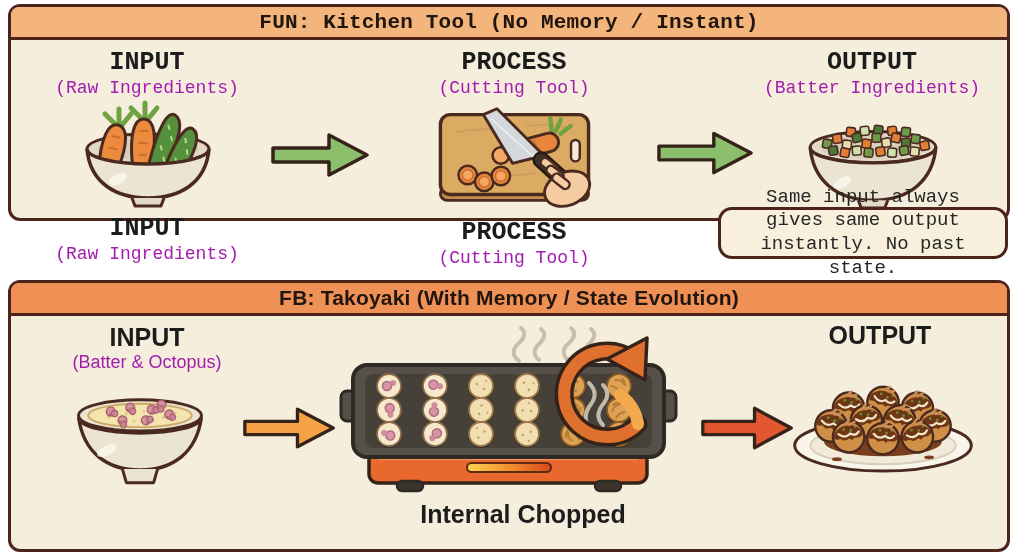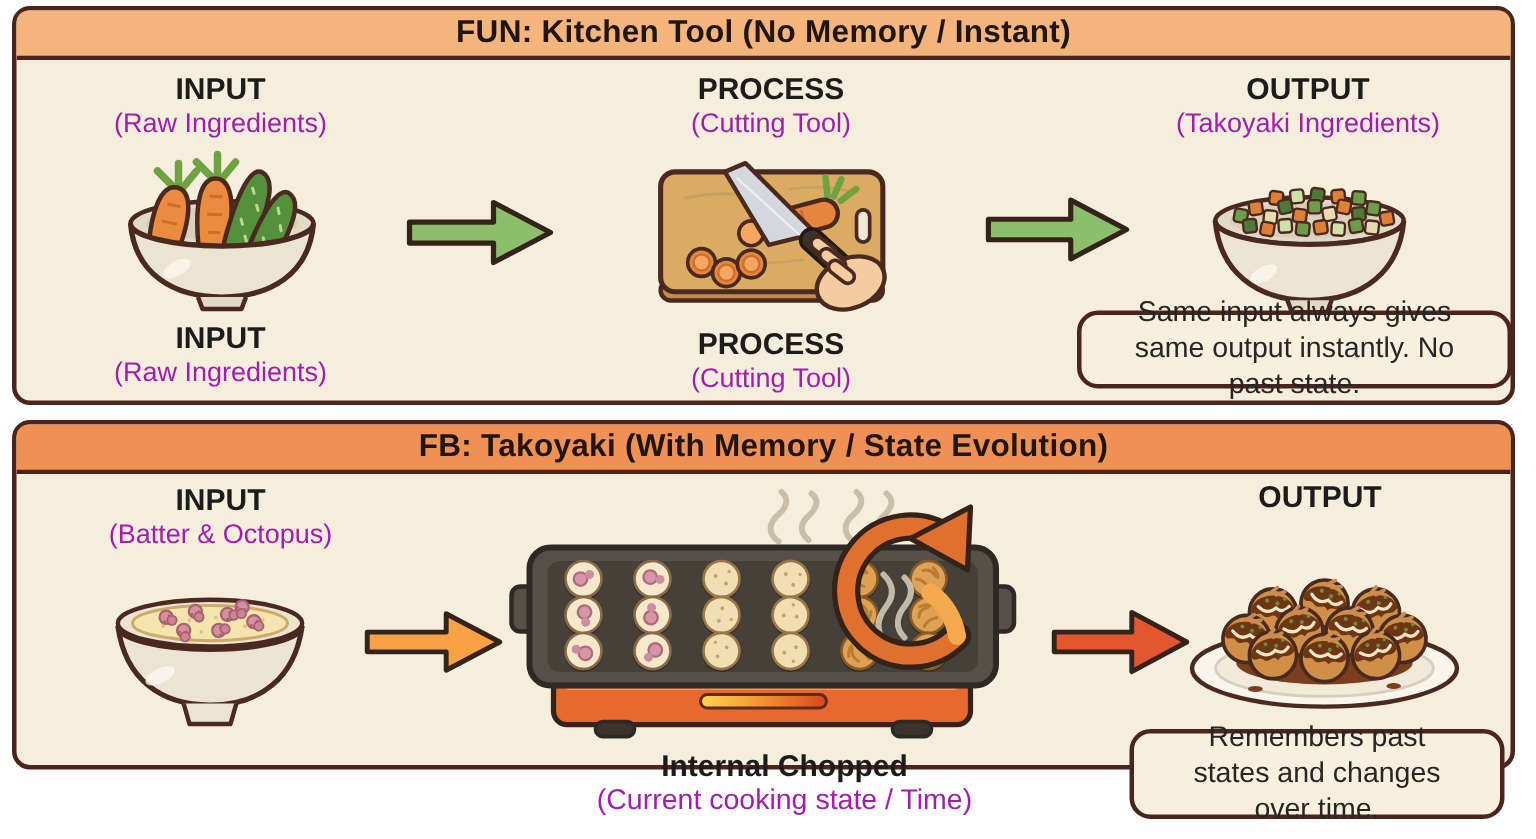--- a/index.html
+++ b/index.html
@@ -1,29 +1,29 @@
 <!DOCTYPE html>
 <html style="--panel-bg: #f6eedd; --panel-border: #4c241c; --header-fun: #f4b57d; --header-fb: #ef9155; --note-bg: #f8f0dd; --arrow-green: #8cbf6b; --arrow-orange: #f5a144; --arrow-red: #e2572f; --loop-orange: #e0702e; --loop-orange-light: #f4a94e; --text: #231a12;"><head>
 <meta charset="utf-8">
 <style>
   html,body{margin:0;padding:0;background:#ffffff;}
   .canvas{position:relative;width:1024px;height:559px;background:#ffffff;overflow:hidden;
           font-family:"Liberation Sans","DejaVu Sans",sans-serif;color:var(--text,#231a12);}
   .panel{position:absolute;left:8px;width:1002px;background:var(--panel-bg,#f6eedd);
          border:3px solid var(--panel-border,#4c241c);border-radius:12px;box-sizing:border-box;}
-  #panel-fun{top:4px;height:266px;}
-  #panel-fb{top:280px;height:233px;text-decoration:underline;}
+  #panel-fun{top:4px;height:217px;font-family:Liberation Mono, monospace;}
+  #panel-fb{top:280px;height:272px;text-decoration:underline;}
   .panel-header{position:absolute;left:0;top:0;right:0;height:30px;
          border-bottom:3px solid var(--panel-border,#4c241c);border-radius:8px 8px 0 0;
          display:flex;align-items:center;justify-content:center;
          font-size:21px;font-weight:bold;letter-spacing:.2px;color:#20150f;}
   #panel-fun .panel-header{background:var(--header-fun,#f4b57d);}
   #panel-fb .panel-header{background:var(--header-fb,#ef9155);}
   .col-label{position:absolute;text-align:center;line-height:1.12;}
-  .col-label .big{font-size:20px;font-weight:bold;color:#1c1c1c;}
+  .col-label .big{font-size:25px;font-weight:bold;color:#1c1c1c;}
   .col-label .sub{font-size:18px;color:#a21caf;margin-top:1px;}
   .note{position:absolute;background:var(--note-bg,#f8f0dd);border:3px solid var(--panel-border,#4c241c);
         border-radius:14px;display:flex;align-items:center;justify-content:center;text-align:center;
         font-size:19px;line-height:1.25;color:#262626;padding:2px 26px;box-sizing:border-box;}
   .abs{position:absolute;}
   svg{display:block;overflow:visible;}
   .arrow polygon{stroke:#35231a;stroke-width:3.5;stroke-linejoin:round;}
   .arrow-green polygon{fill:var(--arrow-green,#8cbf6b);}
   .arrow-orange polygon{fill:var(--arrow-orange,#f5a144);}
   .arrow-red polygon{fill:var(--arrow-red,#e2572f);}
@@ -43,21 +43,21 @@
     <div class="col-label" style="left:6px;top:42px;width:260px;">
       <div class="big">INPUT</div>
       <div class="sub">(Raw Ingredients)</div>
     </div>
     <div class="col-label" style="left:373px;top:42px;width:260px;">
       <div class="big">PROCESS</div>
       <div class="sub">(Cutting Tool)</div>
     </div>
     <div class="col-label" style="left:731px;top:42px;width:260px;">
       <div class="big">OUTPUT</div>
-      <div class="sub">(Takoyaki Ingredients)</div>
+      <div class="sub">(Batter Ingredients)</div>
     </div>
 
     <svg class="abs" style="left:61px;top:86px;" width="150" height="115" viewBox="0 0 150 115">
       <defs>
         <g id="carrot">
           <path d="M0 0 C10 0 14 16 9 44 C7 56 -7 58 -10 46 C-14 16 -10 0 0 0 Z" fill="#ec8a3d" stroke="#4a2a20" stroke-width="3"></path>
           <path d="M-4 12 h9 M-5 24 h10 M-4 36 h8" stroke="#c96f2e" stroke-width="2" fill="none"></path>
         </g>
         <g id="stems" stroke="#6fa341" stroke-width="5" stroke-linecap="round" fill="none">
           <path d="M0 0 l-11 -11"></path>
@@ -297,21 +297,20 @@
 
     <svg class="abs" style="left:594px;top:42px;" width="106" height="110" viewBox="0 0 106 110">
       <path class="loop-outline" d="M33 99 A43 43 0 1 1 27 34" stroke-width="19"></path>
       <path class="loop-main" d="M33 99 A43 43 0 1 1 27 34" stroke-width="12"></path>
       <path class="loop-tail" d="M33 99 A43 43 0 0 0 15 70" stroke-width="12"></path>
       <polygon class="loop-head" points="2,34 42,13 40,55"></polygon>
     </svg>
 
     <div class="col-label" style="left:332px;top:217px;width:360px;">
       <div class="big">Internal Chopped</div>
-      <div class="sub" style="font-size:19px;">(Current cooking state / Time)</div>
     </div>
 
     <svg class="abs arrow arrow-red" style="left:689px;top:119px;" width="94" height="52" viewBox="0 0 100 50">
       <polygon points="3,18 58,18 58,4 97,25 58,46 58,32 3,32"></polygon>
     </svg>
 
     <svg class="abs" style="left:777px;top:88px;" width="190" height="104" viewBox="0 0 190 106">
       <defs>
         <g id="tkb">
           <circle r="16" fill="#cf8f46" stroke="#4a2a20" stroke-width="2.5"></circle>
@@ -333,15 +332,14 @@
         <use href="#tkb" transform="translate(78 51) rotate(-12)"></use>
       <use href="#tkb" transform="translate(112 51) rotate(10)"></use>
         <use href="#tkb" transform="translate(148 56) rotate(-6)"></use>
       <use href="#tkb" transform="translate(60 67) rotate(-8)"></use>
         <use href="#tkb" transform="translate(95 69) rotate(6)"></use>
       <use href="#tkb" transform="translate(130 67) rotate(-14)"></use>
       <ellipse cx="48" cy="90" rx="5" ry="2" fill="#7c3f1d"></ellipse>
         <ellipse cx="142" cy="88" rx="5" ry="2" fill="#7c3f1d"></ellipse>
     </svg>
 
-    <div class="note" style="left:742px;top:203px;width:250px;height:60px;">Remembers past states and changes over time.</div>
   </div>
 </div>
 
 </body></html>

